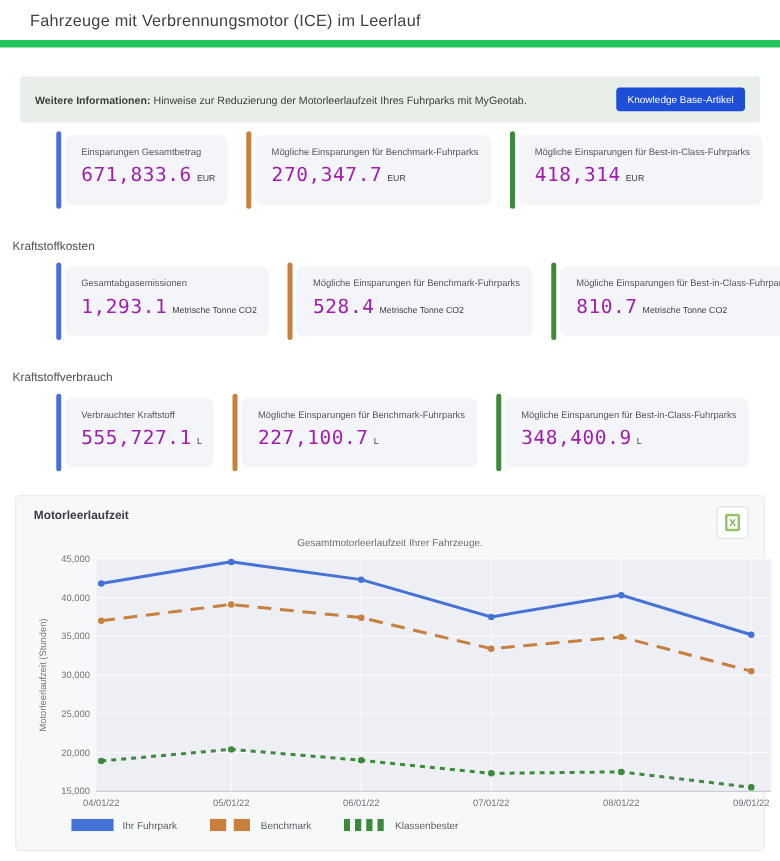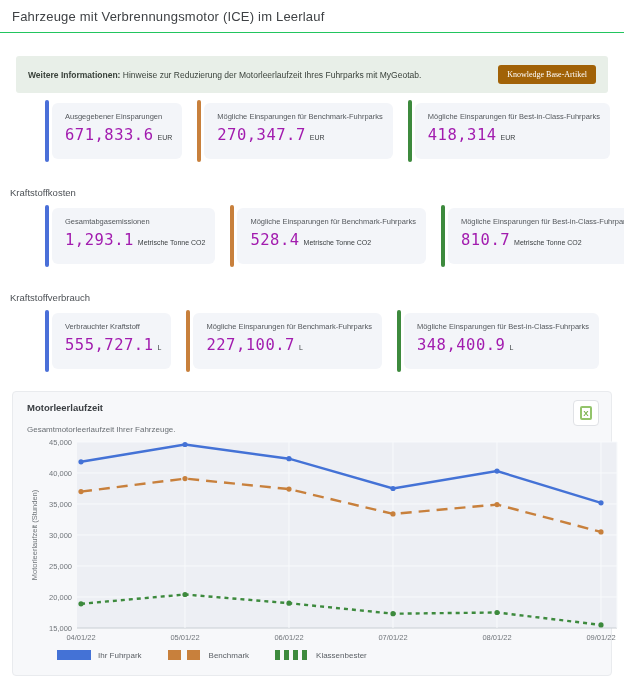--- a/index.html
+++ b/index.html
@@ -3,32 +3,32 @@
 <meta charset="utf-8">
 <style>
   * { box-sizing: border-box; }
   html,body { margin:0; padding:0; }
   body {
     width:624px; height:689px; background:#ffffff;
     font-family:"Liberation Sans", sans-serif; color:#3c4043;
     overflow:hidden;
   }
   
-  .header { padding:9px 12px 8px 12px; border-bottom:1px solid #22c55e; }
+  .header { padding:9px 12px 8px 24px; border-bottom:6px solid #22c55e; }
   .header h1 { margin:0; font-size:13px; font-weight:400; color:#3f4245; letter-spacing:0.2px; }
   
   .banner {
     margin:23px 16px 0; height:37px; background:#e8efe8; border-radius:3px;
     display:flex; align-items:center; padding:0 12px; gap:24px;
   }
   .banner-text { font-size:8.5px; color:#39413a; }
   .banner-text b { font-weight:700; }
   .kb-button {
-    margin-left:auto; background:#a16207; color:#fff; border:none; cursor:pointer;
-    font-size:8px; font-family:Liberation Serif, serif; padding:5px 9px; border-radius:3px; white-space:nowrap;
+    margin-left:auto; background:#1d4ed8; color:#fff; border:none; cursor:pointer;
+    font-size:8px; font-family:Liberation Sans, sans-serif; padding:5px 9px; border-radius:3px; white-space:nowrap;
   }
   
   .section-title { margin:28px 0 0 10px; font-size:9.5px; color:#4c5055; }
   section:first-of-type .section-title { margin-top:13px; }
   .cards { display:flex; gap:22px; margin:10px 28px 0 52px; }
   .card {
     position:relative; flex:1; background:#f3f5f9; border-radius:6px;
     padding:9px 10px 8px 13px; height:56px;
   }
   .accent-bar {
@@ -38,21 +38,21 @@
   .card-label { font-size:7.5px; color:#54585d; line-height:1.2; white-space:nowrap; overflow:hidden; }
   .card-valuerow { margin-top:5px; display:flex; align-items:baseline; gap:4px; }
   .card-value { font-family:"DejaVu Sans Mono", monospace; font-size:15.5px; color:#a21caf; letter-spacing:0.5px; }
   .card-unit { font-size:7px; color:#3c4043; white-space:nowrap; }
   
   .chart-panel {
     margin:22px 12px 0; height:285px; background:#f7f8fa;
     border:1px solid #e9ebee; border-radius:4px; padding:10px 14px; position:relative;
   }
   .chart-title { font-size:9.5px; font-weight:700; color:#3a3e42; }
-  .chart-subtitle { margin-top:12px; font-size:8px; color:#6a6f74; }
+  .chart-subtitle { margin-top:12px; font-size:8px; color:#6a6f74;text-align:center; }
   .export-button {
     position:absolute; top:8px; right:12px; width:26px; height:26px;
     background:#fff; border:1px solid #e0e2e6; border-radius:4px; cursor:pointer;
     display:flex; align-items:center; justify-content:center;
   }
   .excel-glyph {
     width:14px; height:14px; border:2px solid #93c46b; border-radius:2px;
     display:flex; align-items:center; justify-content:center;
     font-size:8px; font-weight:700; color:#7ab14f;
   }
@@ -74,21 +74,21 @@
     <b>Weitere Informationen:</b>
     <span>Hinweise zur Reduzierung der Motorleerlaufzeit Ihres Fuhrparks mit MyGeotab.</span>
   </span>
   <button class="kb-button">Knowledge Base-Artikel</button>
 </div>
 
 <section>
   <div class="cards">
     <div class="card">
       <span class="accent-bar" style="background: rgb(74, 111, 216);"></span>
-      <div class="card-label">Ausgegebener Einsparungen</div>
+      <div class="card-label">Einsparungen Gesamtbetrag</div>
       <div class="card-valuerow">
           <span class="card-value">671,833.6</span>
           <span class="card-unit">EUR</span>
         </div>
     </div>
     <div class="card">
       <span class="accent-bar" style="background: rgb(200, 128, 60);"></span>
       <div class="card-label">Mögliche Einsparungen für Benchmark-Fuhrparks</div>
       <div class="card-valuerow">
           <span class="card-value">270,347.7</span>

